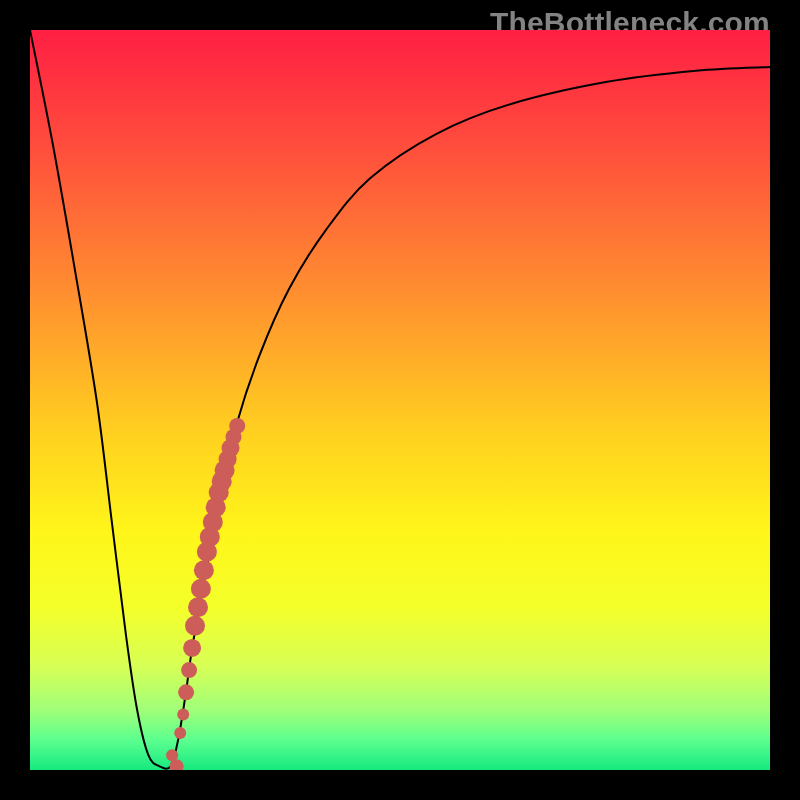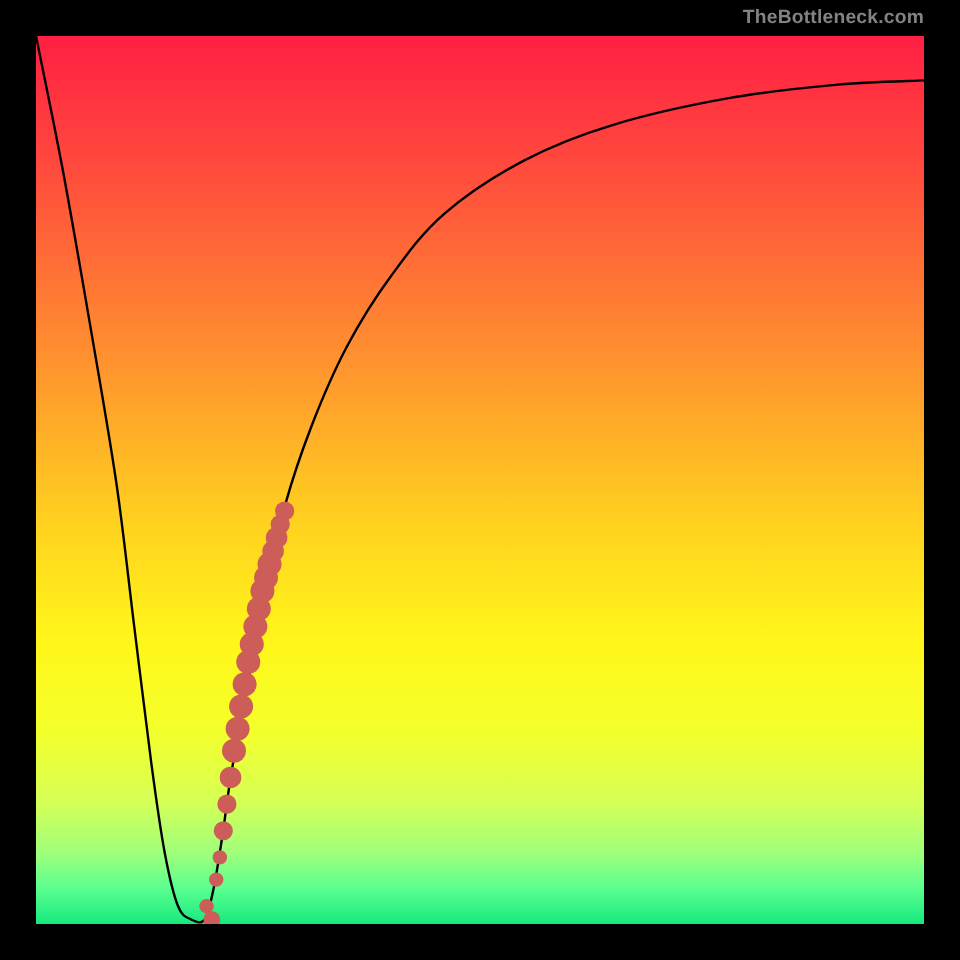--- a/index.html
+++ b/index.html
@@ -15,21 +15,21 @@
     left: 30px;
     top: 30px;
     width: 740px;
     height: 740px;
   }
   .watermark {
     position: absolute;
     top: 6px;
     right: 30px;
     font-family: Arial, Helvetica, sans-serif;
-    font-size: 16px;
+    font-size: 30px;
     font-weight: bold;
     color: #838383;
     letter-spacing: 0.2px;
     text-align: center;
   }
   svg {
     display: block;
   }
 </style>
 </head>

